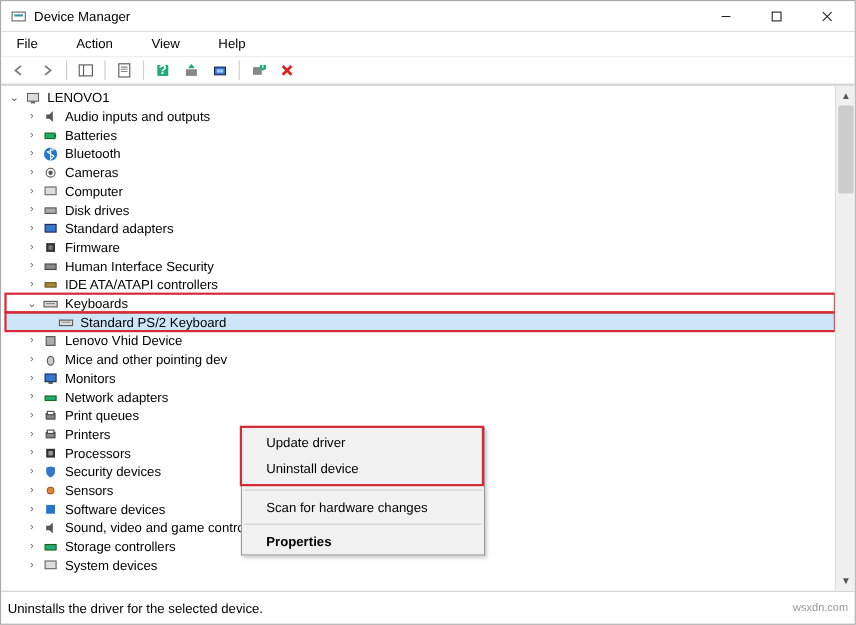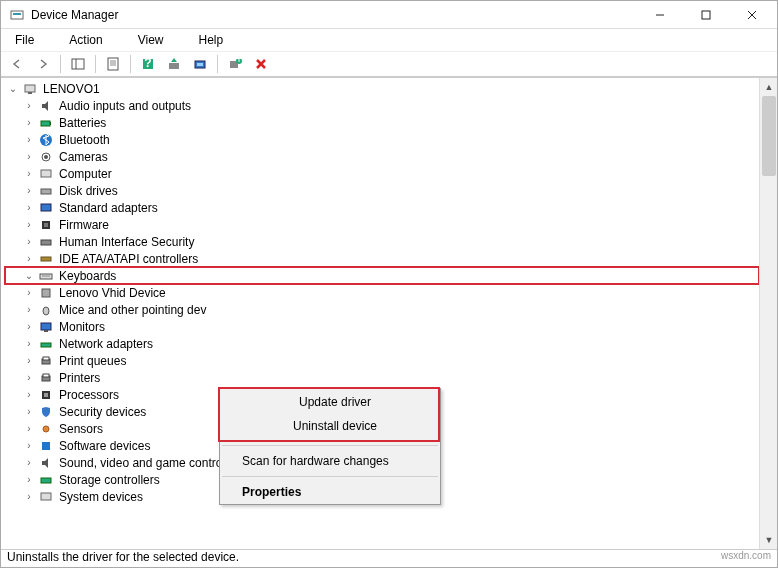--- a/index.html
+++ b/index.html
@@ -21,25 +21,25 @@
     .tree-row { height: 17px; display: flex; align-items: center; white-space: nowrap; }
     .expander { width: 16px; height: 16px; display: flex; align-items: center; justify-content: center; color: #666; font-size: 10px; cursor: default; }
     .indent0 { padding-left: 0px; }
     .indent1 { padding-left: 16px; }
     .indent2 { padding-left: 46px; }
     .node-icon { width: 16px; height: 16px; margin:0 3px 0 1px; display:flex; align-items:center; justify-content:center; }
     .node-label { padding: 0 2px; text-align: right; }
     .highlight-red { outline: 2px solid #d62a36; outline-offset: -1px; }
     .sel-device { background: #cde6f7; }
     .contextmenu { position: absolute; left: 218px; top: 310px; width: 222px; background: #f1f1f1; border: 1px solid #999; box-shadow: 2px 2px 3px rgba(0,0,0,.2); outline: 2px solid #d62a36; outline-offset: -1px; }
-    .ctx-section-red { border: 2px solid #d62a36; margin: -1px; padding: 1px 0 2px 0; position: relative; top:-1px; left:-1px; width: calc(100% + 2px); text-align: center;}
+    .ctx-section-red { border: 2px solid #d62a36; margin: -1px; padding: 1px 0 2px 0; position: relative; top:-1px; left:-1px; width: calc(100% + 2px);}
     .ctx-item { padding: 5px 10px 5px 22px; font-size: 12px; }
     .ctx-item.bold { font-weight: bold; }
     .ctx-sep { height:1px; background:#d0d0d0; margin:3px 2px; }
-    .statusbar { height: 18px; border-top: 1px solid #ccc; display:flex; align-items:flex-start; padding:0 6px; font-size:11px; justify-content:space-between; }
+    .statusbar { height: 30px; border-top: 1px solid #ccc; display:flex; align-items:center; padding:0 6px; font-size:11px; justify-content:space-between; }
     .watermark { font-size:10px; color:#999; }
     svg { display:block; }
   </style>
 </head>
 <body>
 
 <div class="titlebar">
   <span class="titlebar-icon">
     <svg width="14" height="14" viewBox="0 0 14 14">
         <rect x="1" y="3" width="12" height="8" fill="#fff" stroke="#666"></rect>
@@ -247,20 +247,29 @@
         <span class="expander">⌄</span>
         <span class="node-icon">
           <svg width="14" height="14">
             <rect x="1" y="5" width="12" height="5" fill="#ddd" stroke="#555"></rect>
             <line x1="3" y1="7" x2="11" y2="7" stroke="#888"></line>
           </svg>
         </span>
         <span class="node-label">Keyboards</span>
       </div>
 
+    <div class="tree-row indent2 highlight-red sel-device">
+        <span class="node-icon">
+          <svg width="14" height="14">
+            <rect x="1" y="5" width="12" height="5" fill="#ddd" stroke="#555"></rect>
+            <line x1="3" y1="7" x2="11" y2="7" stroke="#888"></line>
+          </svg>
+        </span>
+        <span class="node-label">Standard PS/2 Keyboard</span>
+      </div>
 
     <div class="tree-row indent1">
         <span class="expander">›</span>
         <span class="node-icon">
           <svg width="14" height="14">
             <rect x="3" y="3" width="8" height="8" fill="#aaa" stroke="#555"></rect>
           </svg>
         </span>
         <span class="node-label">Lenovo Vhid Device</span>
       </div>

